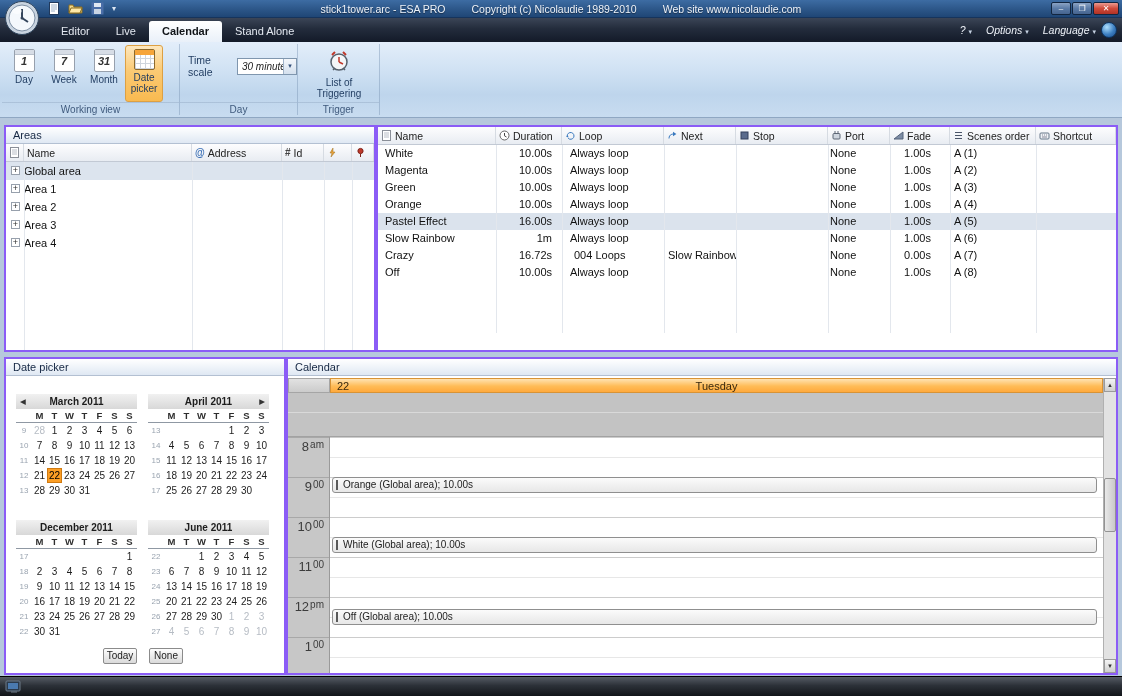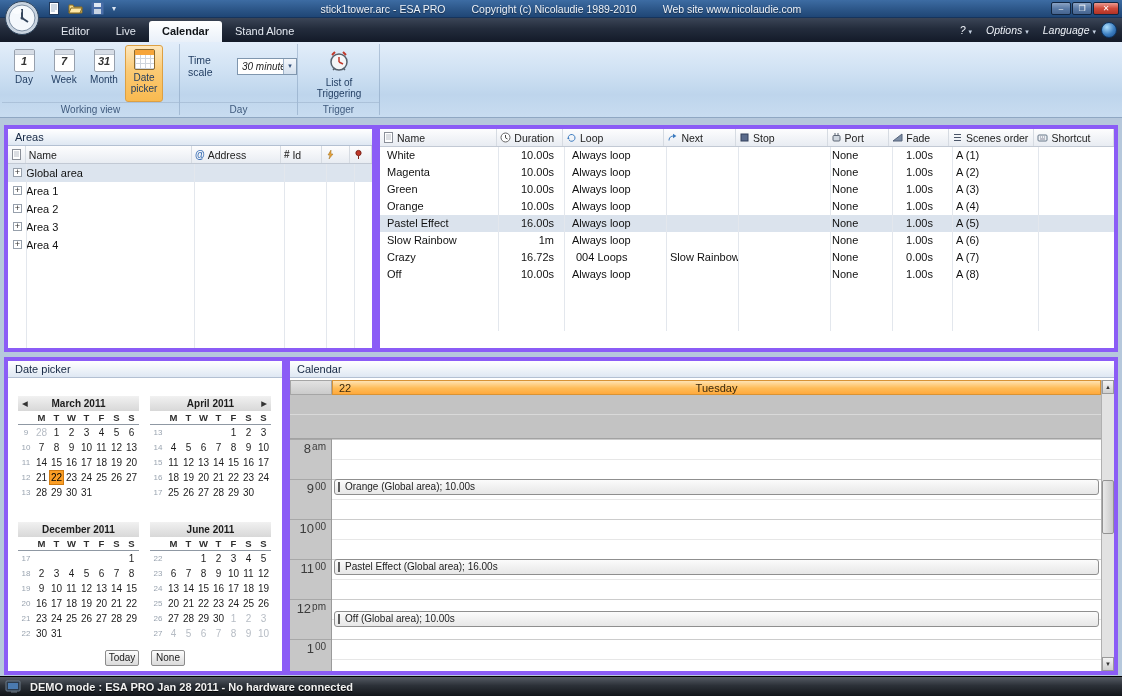--- a/index.html
+++ b/index.html
@@ -52,21 +52,21 @@
     border:1px solid #8e6a2c;border-radius:2px;position:relative}
   .dpico::before{content:"";position:absolute;left:0;right:0;top:0;height:5px;background:#f6a53a}
   .tsrow{position:absolute;left:8px;top:10px;display:flex;align-items:center;gap:5px}
   .tslab{font-size:10.5px;color:#1e3a5f}
   .combo{width:68px;height:17px;background:#fff;border:1px solid #7f96ae;display:inline-flex;align-items:center;font-size:10px;color:#222;padding-left:4px;position:relative}
   .combo .cbtn{position:absolute;right:0;top:0;bottom:0;width:13px;background:linear-gradient(#f4f7fb,#d4e0ee);
     border-left:1px solid #9fb2c8;font-size:7px;color:#33507a;display:flex;align-items:center;justify-content:center}
   .rbtn.wide{width:70px;margin-left:4px}
 
   
-  .panel{position:absolute;background:#fff;border:4px solid #8b5cf6}
+  .panel{position:absolute;background:#fff;border:2px solid #8b5cf6}
   .phead{height:17px;line-height:16px;padding:0 7px;font-size:11px;color:#152743;
     background:linear-gradient(#ffffff,#dfe8f3);border-bottom:1px solid #b3c0d2}
   .chead{display:flex;height:18px;background:linear-gradient(#fdfdfe,#e8ecf2);border-bottom:1px solid #c2c9d4}
   .chead .cell{display:flex;align-items:center;gap:3px;padding:0 3px;font-size:10.5px;color:#222;
     border-right:1px solid #d6dbe2;overflow:hidden;white-space:nowrap}
   .chead .ico{display:inline-flex;align-items:center}
 
   .p-areas{left:4px;top:125px;width:372px;height:227px}
   .p-scenes{left:376px;top:125px;width:742px;height:227px}
   .p-datepicker{left:4px;top:357px;width:282px;height:318px}
@@ -822,22 +822,22 @@
         <div class="hline half" style="top: 100px;"></div>
         <div class="hline hour" style="top: 120px;"></div>
         <div class="hline half" style="top: 140px;"></div>
         <div class="hline hour" style="top: 160px;"></div>
         <div class="hline half" style="top: 180px;"></div>
         <div class="hline hour" style="top: 200px;"></div>
         <div class="hline half" style="top: 220px;"></div>
         <div class="event" style="top: 40px;">
           <span class="elabel">Orange (Global area); 10.00s</span>
         </div>
-        <div class="event" style="top: 120px;">
-          <span class="elabel">Pastel Effect (Global area); 16.00s</span>
+        <div class="event" style="top: 100px;">
+          <span class="elabel">White (Global area); 10.00s</span>
         </div>
         <div class="event" style="top: 172px;">
           <span class="elabel">Off (Global area); 10.00s</span>
         </div>
       </div>
     <div class="vscroll">
       <div class="sarrow up">▲</div>
       <div class="sthumb"></div>
       <div class="sarrow down">▼</div>
     </div>
@@ -845,14 +845,13 @@
 </div>
 
 <div class="statusbar">
   <span class="sbico">
     <svg width="18" height="14">
         <rect x="1" y="1" width="14" height="10" rx="1" fill="#2b3a4c" stroke="#6d7a88"></rect>
         <rect x="3" y="3" width="10" height="6" fill="#4a7ab0"></rect>
         <path d="M6 12h6" stroke="#6d7a88"></path>
       </svg>
   </span>
-  <span class="sbtext">DEMO mode : ESA PRO Jan 28 2011 - No hardware connected</span>
 </div>
 
 </body></html>

